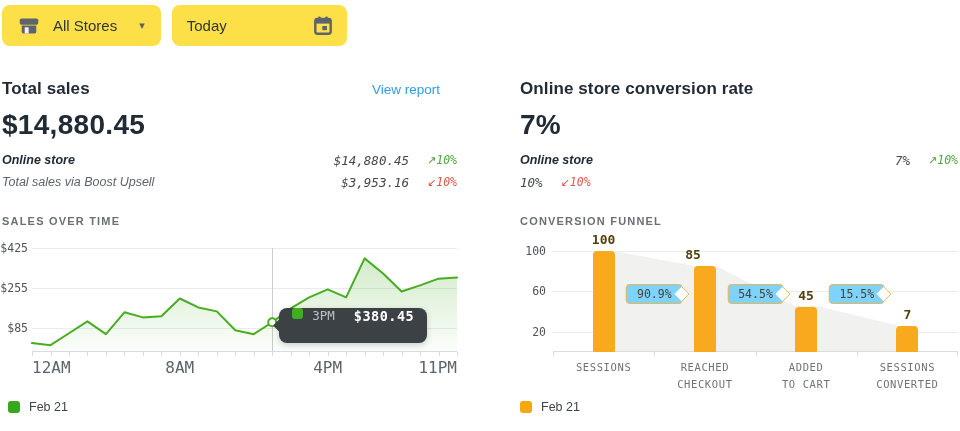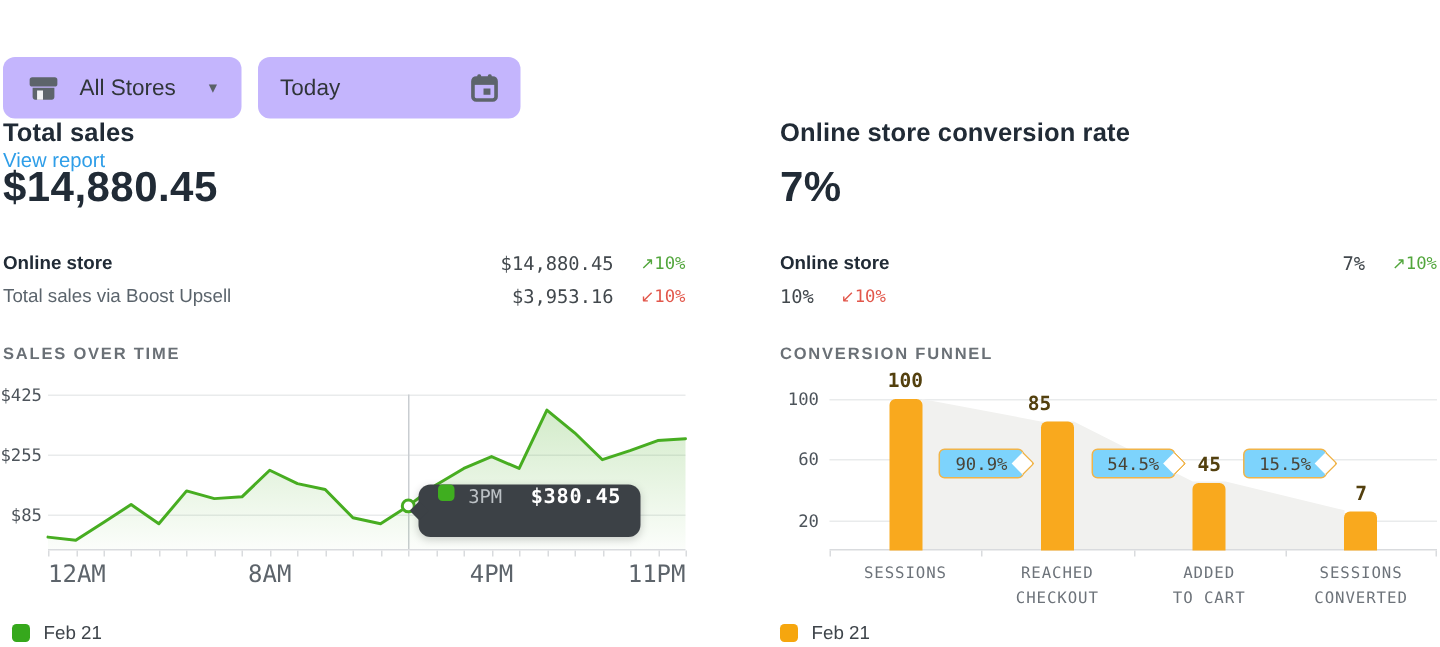--- a/index.html
+++ b/index.html
@@ -6,37 +6,37 @@
   html,body { margin:0; padding:0; }
   body {
     width:960px; height:431px; overflow:hidden;
     background:#ffffff; color:#212b36;
     font-family:"Liberation Sans", sans-serif;
   }
   
   .topbar { height:56px; padding:5px 0 0 2px; display:flex; align-items:flex-start; }
   .tb-btn {
     display:inline-flex; align-items:center; height:41px;
-    background:#c4b5fd; border:none; border-radius:8px; cursor:pointer;
+    background:#fde047; border:none; border-radius:8px; cursor:pointer;
     font-family:"Liberation Sans", sans-serif; font-size:15px; color:#303539;
-    padding:0 16px; margin-right:11px;margin-top:33px;
+    padding:0 16px; margin-right:11px;
   }
   .tb-btn .tb-icon { display:flex; }
   .tb-store .tb-icon { margin-right:13px; }
   .tb-store .chev { margin-left:22px; font-size:11px; color:#5a6167; font-family:"DejaVu Sans", sans-serif; }
   .tb-date { width:175px; justify-content:space-between; padding:0 13px 0 15px; }
   
   .content { display:flex; }
   .panel-left  { width:455px; margin-left:2px; }
   .panel-right { width:438px; margin-left:63px; }
-  .card-head { display:flex; justify-content:space-between; align-items:baseline; margin-top:23px; height:20px;flex-direction:column; }
+  .card-head { display:flex; justify-content:space-between; align-items:baseline; margin-top:23px; height:20px; }
   .card-title { margin:0; font-size:17px; font-weight:700; color:#212b36; letter-spacing:.1px; }
   .view-report { color:#2f9ee8; font-size:13.5px; margin-right:17px; text-decoration:none; cursor:pointer; }
   .big-value { margin-top:9px; font-size:28px; font-weight:700; color:#212b36; letter-spacing:.3px; line-height:34px; }
-  .rows { margin-top:22px; }
+  .rows { margin-top:7px;font-style:italic; }
   .mrow { display:flex; align-items:center; height:22px; font-size:12.5px; }
   .mlabel { flex:1; color:#5b646c; }
   .mlabel.strong { color:#212b36; font-weight:700; }
   .mval { font-family:"DejaVu Sans Mono", monospace; font-size:12.5px; color:#42484d; }
   .trend { width:48px; text-align:right; font-family:"DejaVu Sans Mono", monospace; font-size:11.5px; white-space:nowrap; }
   .trend .ar { font-family:"DejaVu Sans", sans-serif; font-size:11px; }
   .trend.up   { color:#52a63c; }
   .trend.down { color:#e2574b; }
   .section-label { margin-top:22px; font-size:11px; font-weight:700; letter-spacing:1.2px; color:#6a7076; }
   

